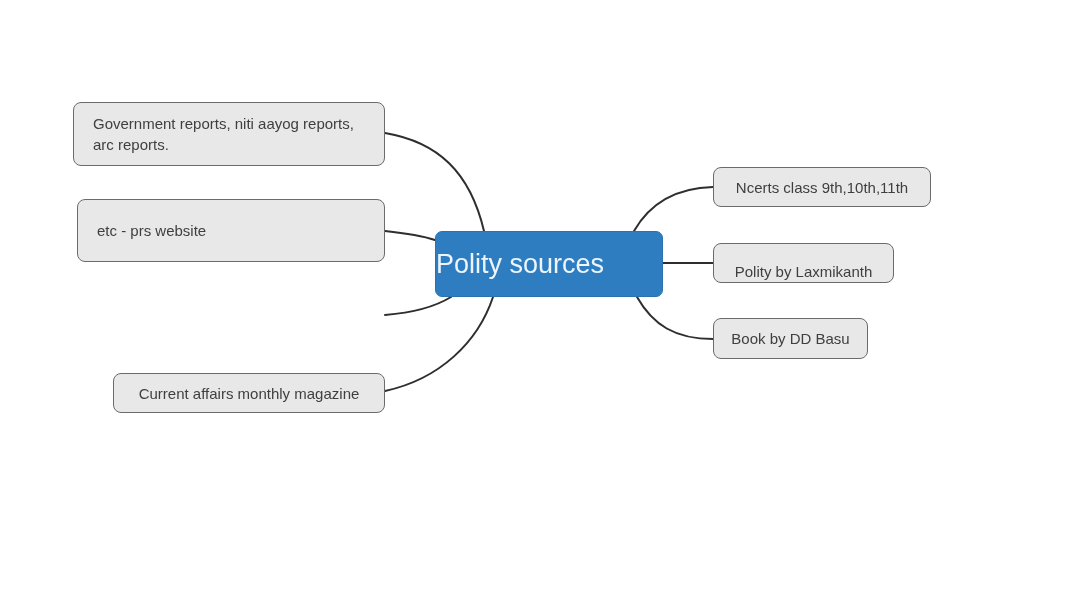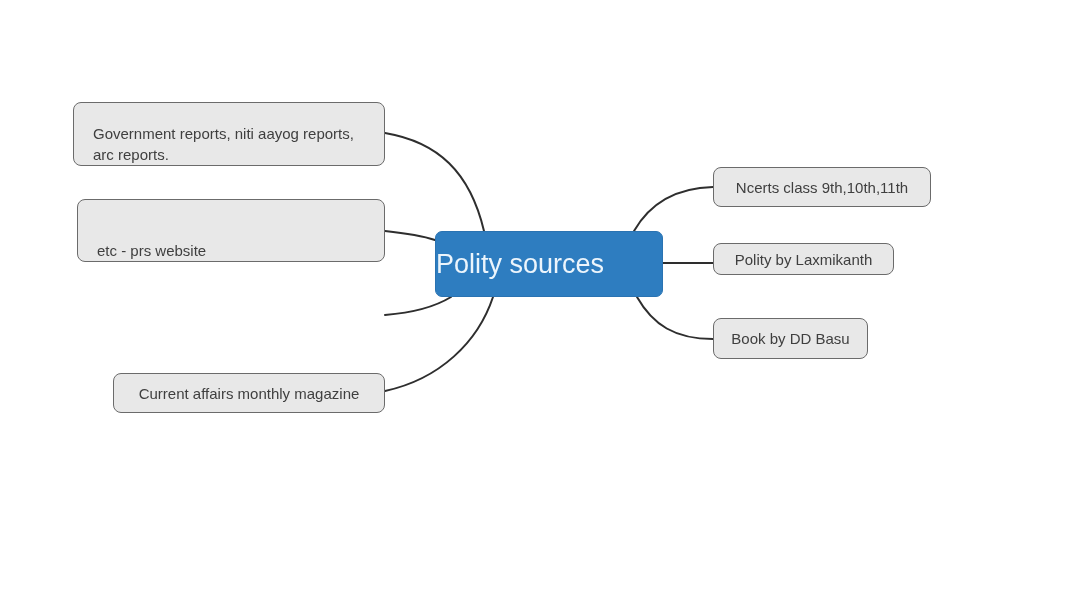--- a/index.html
+++ b/index.html
@@ -22,21 +22,21 @@
     background: #e8e8e8;
     border: 1px solid #6b6b6b;
     border-radius: 8px;
     color: #3f3f3f;
     font-size: 15px;
     line-height: 21px;
     display: flex;
     flex-direction: column;
     justify-content: center;
   }
-  .node.two-line { align-items: flex-start; padding-left: 19px; padding-right: 6px; justify-content: flex-end; }
+  .node.two-line { align-items: flex-start; padding-left: 19px; padding-right: 6px; }
   .node.one-line { align-items: center; text-align: center; padding: 0 6px; }
   .node .line { display: block; white-space: nowrap; }
   .root {
     position: absolute;
     box-sizing: border-box;
     left: 435px; top: 231px;
     width: 228px; height: 66px;
     background: #2e7dc0;
     border: 1px solid #2a73b2;
     border-radius: 7px;
@@ -45,21 +45,21 @@
     display: flex;
     align-items: center;
     justify-content: flex-start;
     white-space: nowrap;
   }
   #n-gov  { left: 73px;  top: 102px; width: 312px; height: 64px; }
   #n-sc   { left: 77px;  top: 199px; width: 308px; height: 63px; }
   #n-news { left: 85px;  top: 297px; width: 300px; height: 40px; }
   #n-ca   { left: 113px; top: 373px; width: 272px; height: 40px; }
   #n-ncert{ left: 713px; top: 167px; width: 218px; height: 40px; }
-  #n-lax  { left: 713px; top: 243px; width: 181px; height: 32px; }
+  #n-lax  { left: 713px; top: 243px; width: 181px; height: 40px; justify-content: flex-end; }
   #n-basu { left: 713px; top: 318px; width: 155px; height: 41px; }
 </style>
 </head>
 <body>
 
 <div id="canvas">
 
   <svg id="connectors" viewBox="0 0 1080 605" xmlns="http://www.w3.org/2000/svg">
     <g fill="none" stroke="#2e2e2e" stroke-width="2" stroke-linecap="round">
       <path d="M 385 133 C 438 142, 470 172, 484 231"></path>

